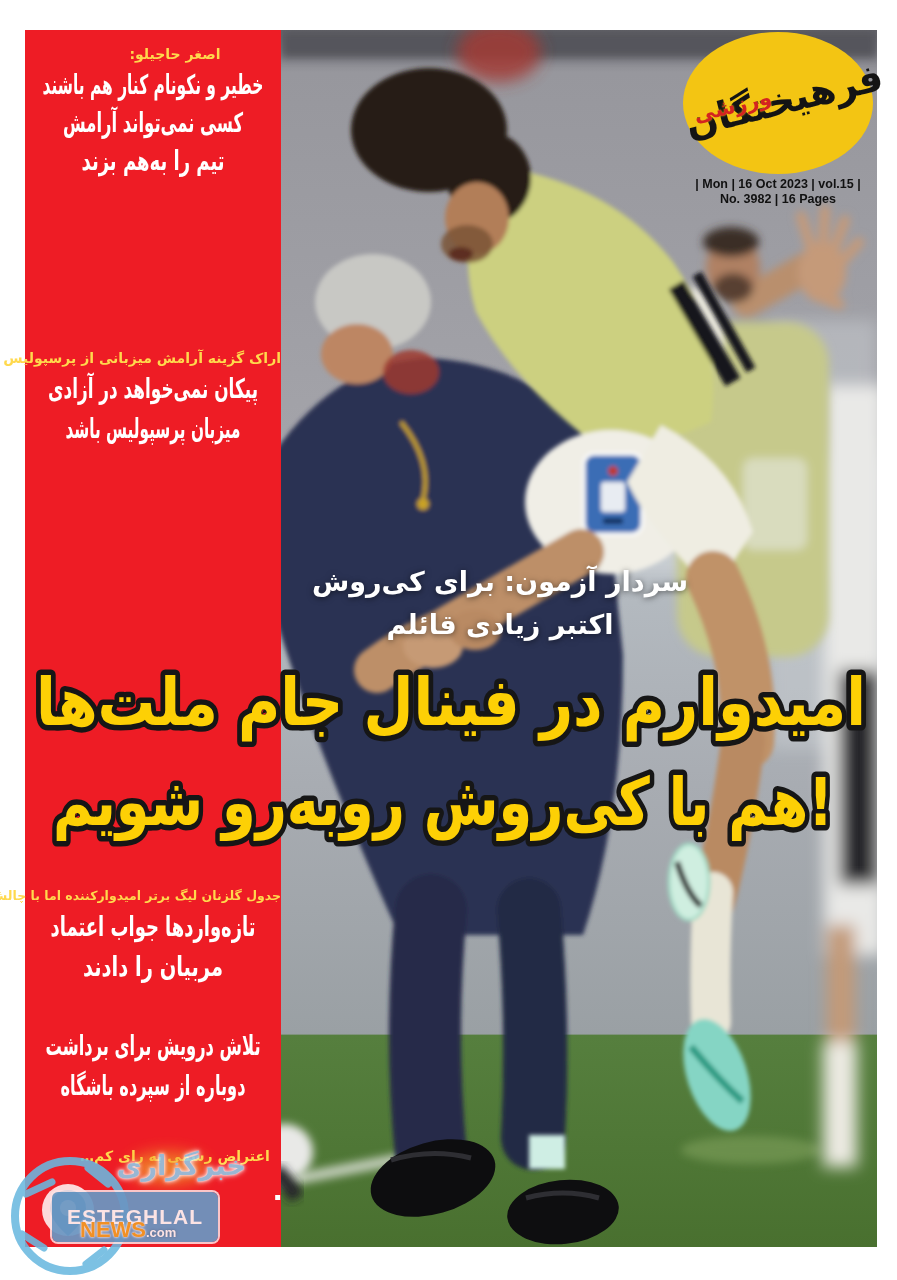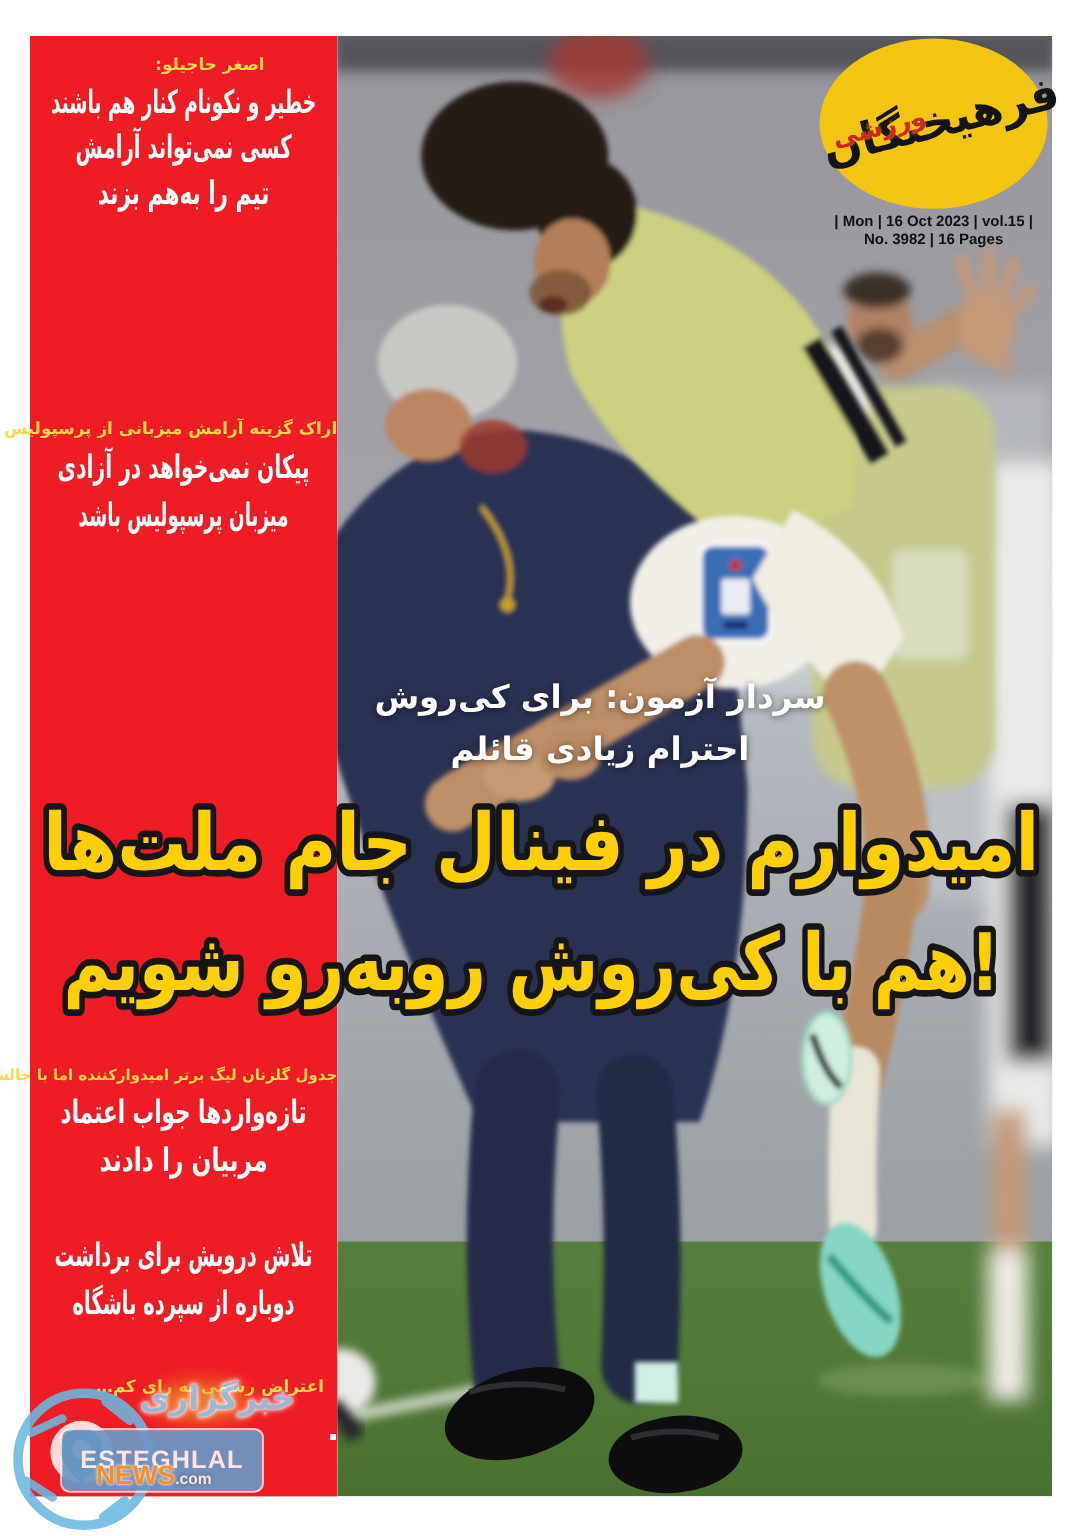--- a/index.html
+++ b/index.html
@@ -216,21 +216,21 @@
     <div class="story" style="top:995px;">
       <svg width="256" height="84">
         <text class="s-line" x="128" y="30" text-anchor="middle" textLength="215" lengthAdjust="spacingAndGlyphs">تلاش درویش برای برداشت</text>
         <text class="s-line" x="128" y="70" text-anchor="middle" textLength="185" lengthAdjust="spacingAndGlyphs">دوباره از سپرده باشگاه</text>
       </svg>
     </div>
   </div>
 
   <div class="caption">
     <div>سردار آزمون: برای کی‌روش</div>
-    <div>احترام زیادی قائلم</div>
+    <div>اکتبر زیادی قائلم</div>
   </div>
 
   <svg class="headline" width="852" height="215">
     <text x="426" y="80" text-anchor="middle" textLength="830" lengthAdjust="spacingAndGlyphs">امیدوارم در فینال جام ملت‌ها</text>
     <text x="418" y="180" text-anchor="middle" textLength="780" lengthAdjust="spacingAndGlyphs">هم با کی‌روش روبه‌رو شویم!</text>
   </svg>
 
   <div class="watermark">
     <svg width="124" height="124" style="position:absolute;left:0;top:10px;" viewBox="0 0 124 124">
       <circle cx="62" cy="62" r="55" fill="none" stroke="#6bb9e0" stroke-width="8"></circle>

